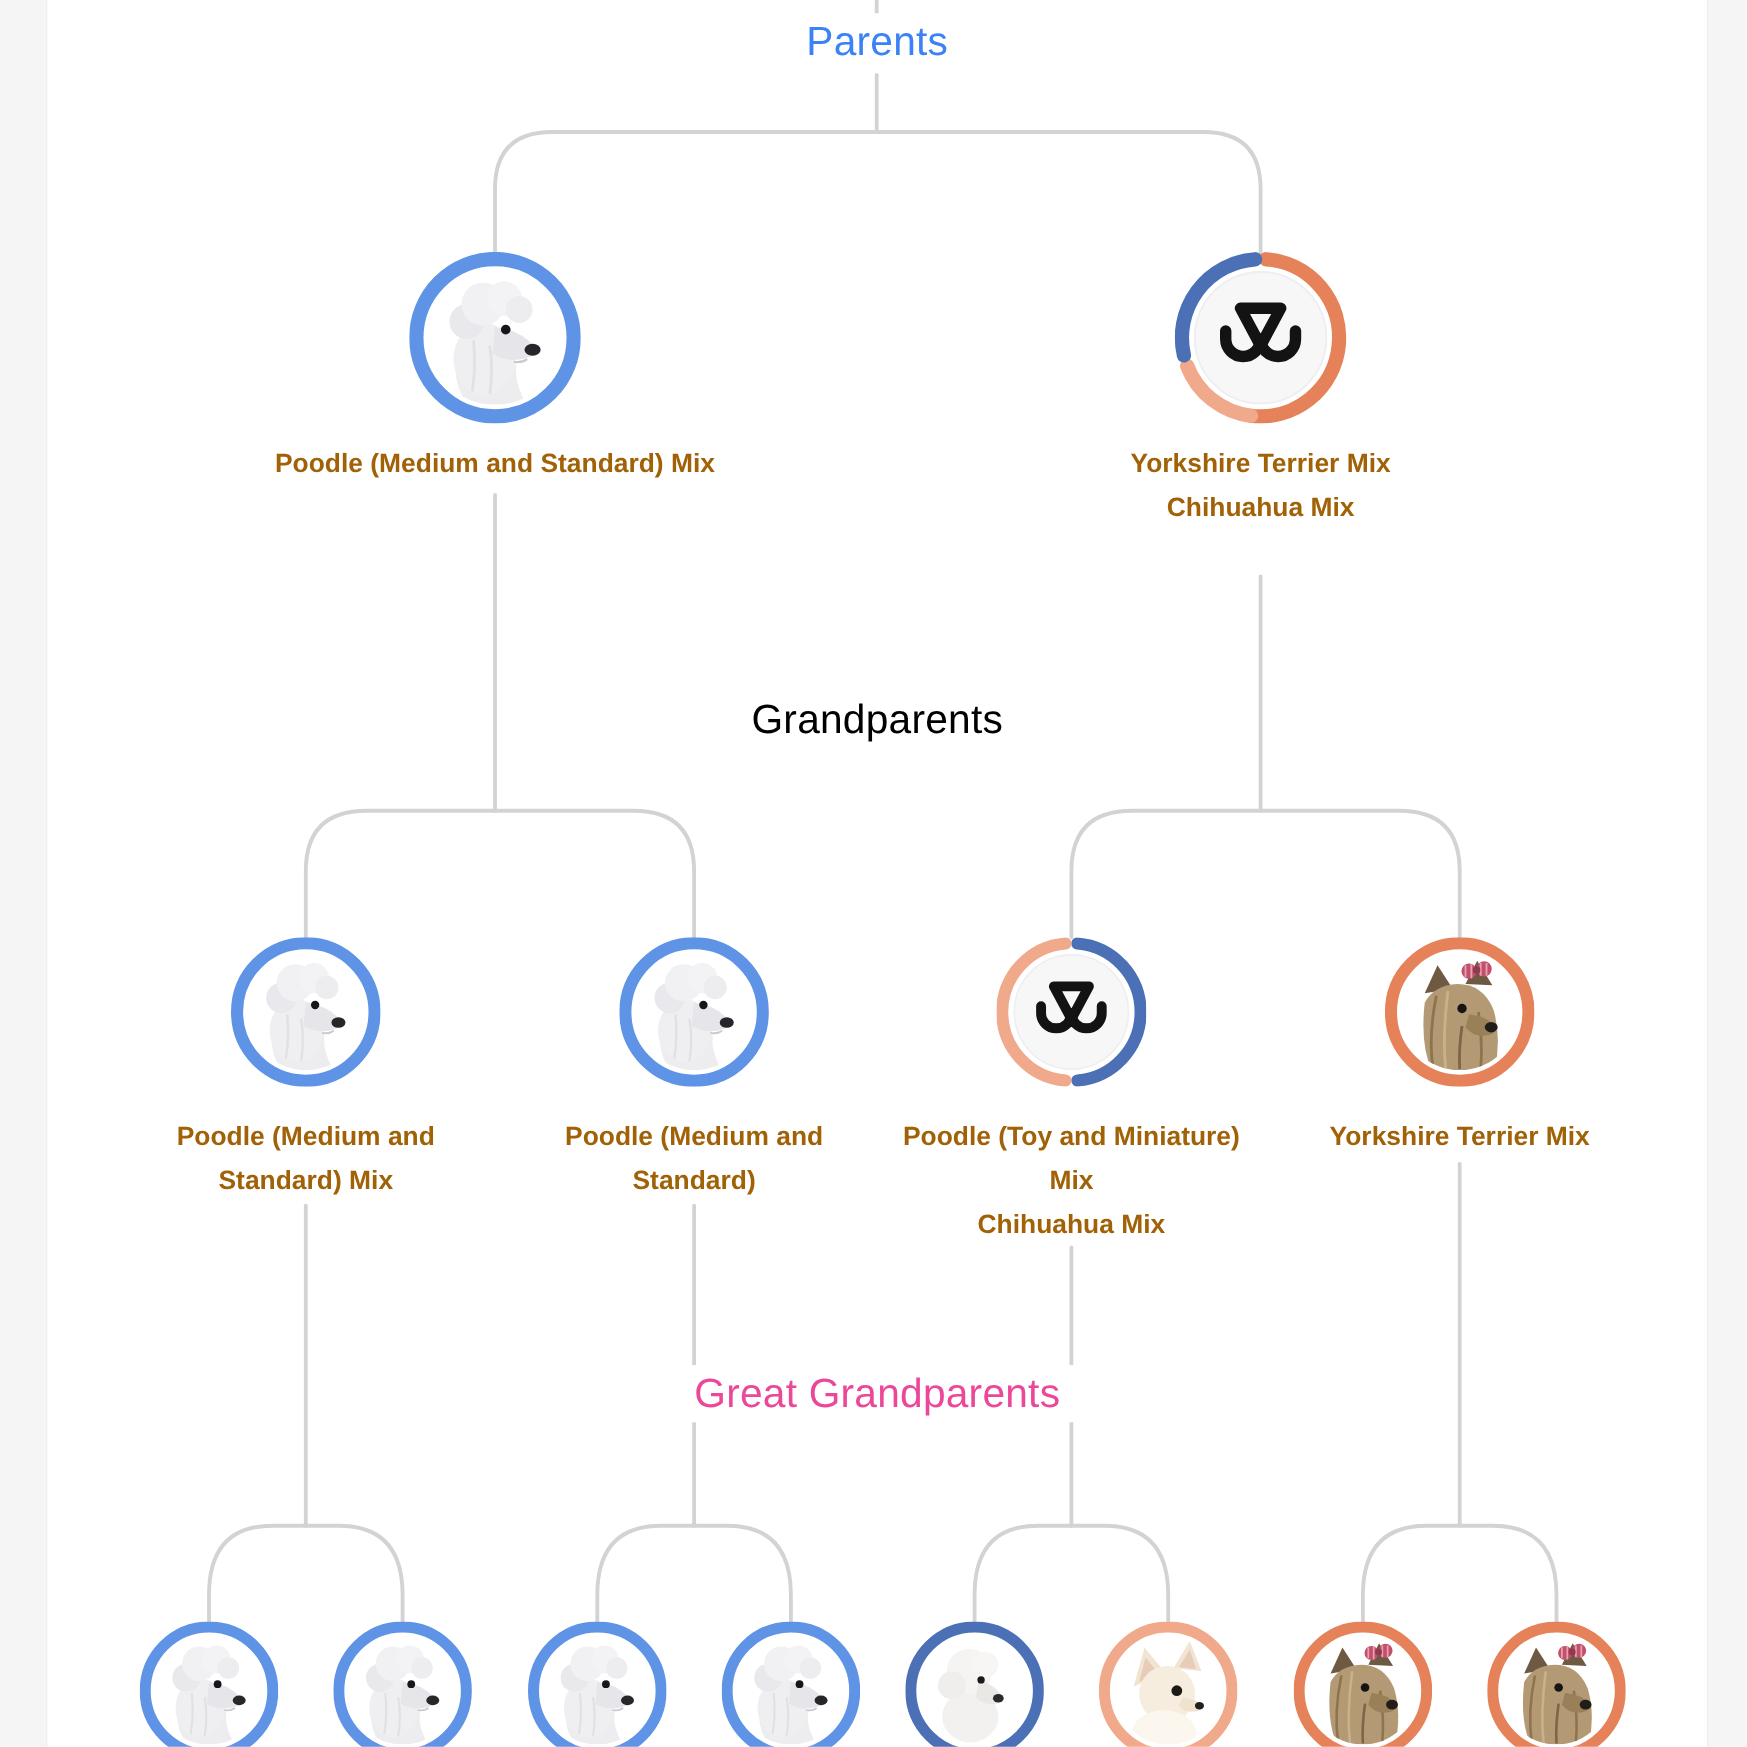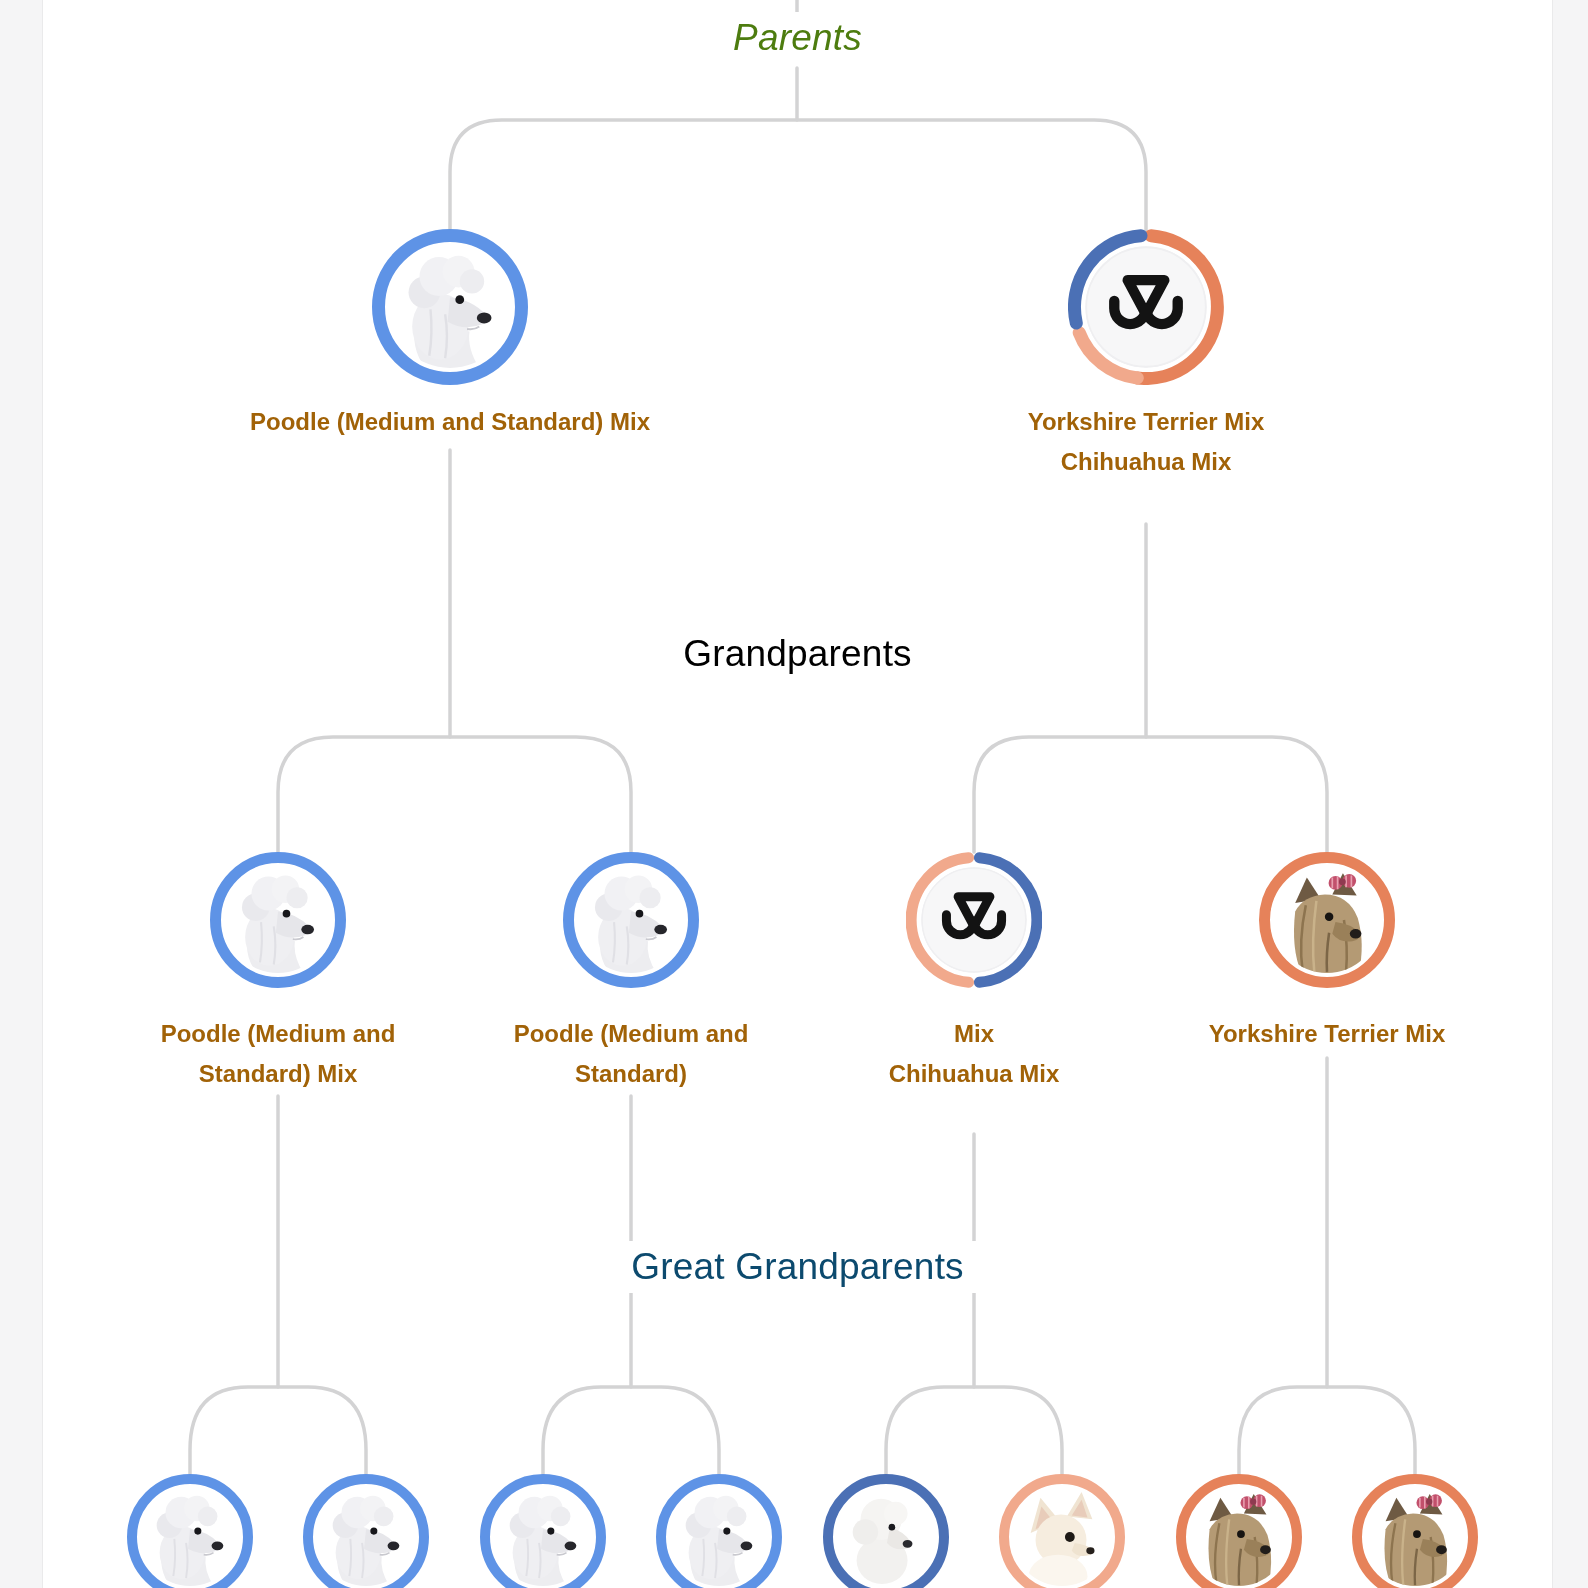--- a/index.html
+++ b/index.html
@@ -48,27 +48,27 @@
   <path d="M631 1096 V1387" style="stroke: rgb(211, 211, 212);"></path>
   <path d="M974 1134 V1387" style="stroke: rgb(211, 211, 212);"></path>
   <path d="M1327 1058 V1387" style="stroke: rgb(211, 211, 212);"></path>
   <path d="M190 1476 V1450 Q190 1387 248 1387 H308 Q366 1387 366 1450 V1476" style="stroke: rgb(211, 211, 212);"></path>
   <path d="M543 1476 V1450 Q543 1387 601 1387 H661 Q719 1387 719 1450 V1476" style="stroke: rgb(211, 211, 212);"></path>
   <path d="M886 1476 V1450 Q886 1387 944 1387 H1004 Q1062 1387 1062 1450 V1476" style="stroke: rgb(211, 211, 212);"></path>
   <path d="M1239 1476 V1450 Q1239 1387 1297 1387 H1357 Q1415 1387 1415 1450 V1476" style="stroke: rgb(211, 211, 212);"></path>
 </svg>
 
 <div class="heading-row" style="top:12px">
-  <span class="heading" style="color: #4d7c0f; font-style: italic;">Parents</span>
+  <span class="heading" style="color: #3b82f6;">Parents</span>
 </div>
 <div class="heading-row" style="top:628px">
   <span class="heading" style="color: #000000;">Grandparents</span>
 </div>
 <div class="heading-row" style="top:1241px">
-  <span class="heading" style="color: #0c4a6e;">Great Grandparents</span>
+  <span class="heading" style="color: #ec4899;">Great Grandparents</span>
 </div>
 
 <div id="nodes-layer">
     <div class="node" style="left: 372px; top: 229px; width: 156px; height: 156px;">
       <svg class="ring" width="156" height="156" viewBox="0 0 156 156">
         <circle cx="78" cy="78" r="71.5" fill="none" stroke="#5E93E6" stroke-width="13"></circle>
       </svg>
       <div class="avatar" style="left:17px;top:17px;width:122px;height:122px">
         <svg viewBox="0 0 100 100">
           <circle cx="50" cy="50" r="50" fill="#FFFFFF"></circle>
@@ -173,20 +173,21 @@
           <circle cx="50" cy="50" r="50" fill="#F7F7F8"></circle>
    <circle cx="50" cy="50" r="49" fill="none" stroke="#EFEFF1" stroke-width="1.5"></circle>
    <g stroke="#131313" stroke-width="8.5" fill="none" stroke-linecap="round" stroke-linejoin="round">
      <path d="M35 28 H65 L50 56 Z"></path>
      <path d="M24 45 V51 A13 13 0 0 0 50 51 A13 13 0 0 0 76 51 V45"></path>
    </g>
         </svg>
       </div>
     </div>
     <div class="node-label" style="left: 974px; top: 1014px; transform: translateX(-50%);">
+      <div>Poodle (Toy and Miniature)</div>
       <div>Mix</div>
       <div>Chihuahua Mix</div>
     </div>
     <div class="node" style="left: 1259px; top: 852px; width: 136px; height: 136px;">
       <svg class="ring" width="136" height="136" viewBox="0 0 136 136">
         <circle cx="68" cy="68" r="62.5" fill="none" stroke="#E6825A" stroke-width="11"></circle>
       </svg>
       <div class="avatar" style="left:15px;top:15px;width:106px;height:106px">
         <svg viewBox="0 0 100 100">
           <circle cx="50" cy="50" r="50" fill="#FFFFFF"></circle>

